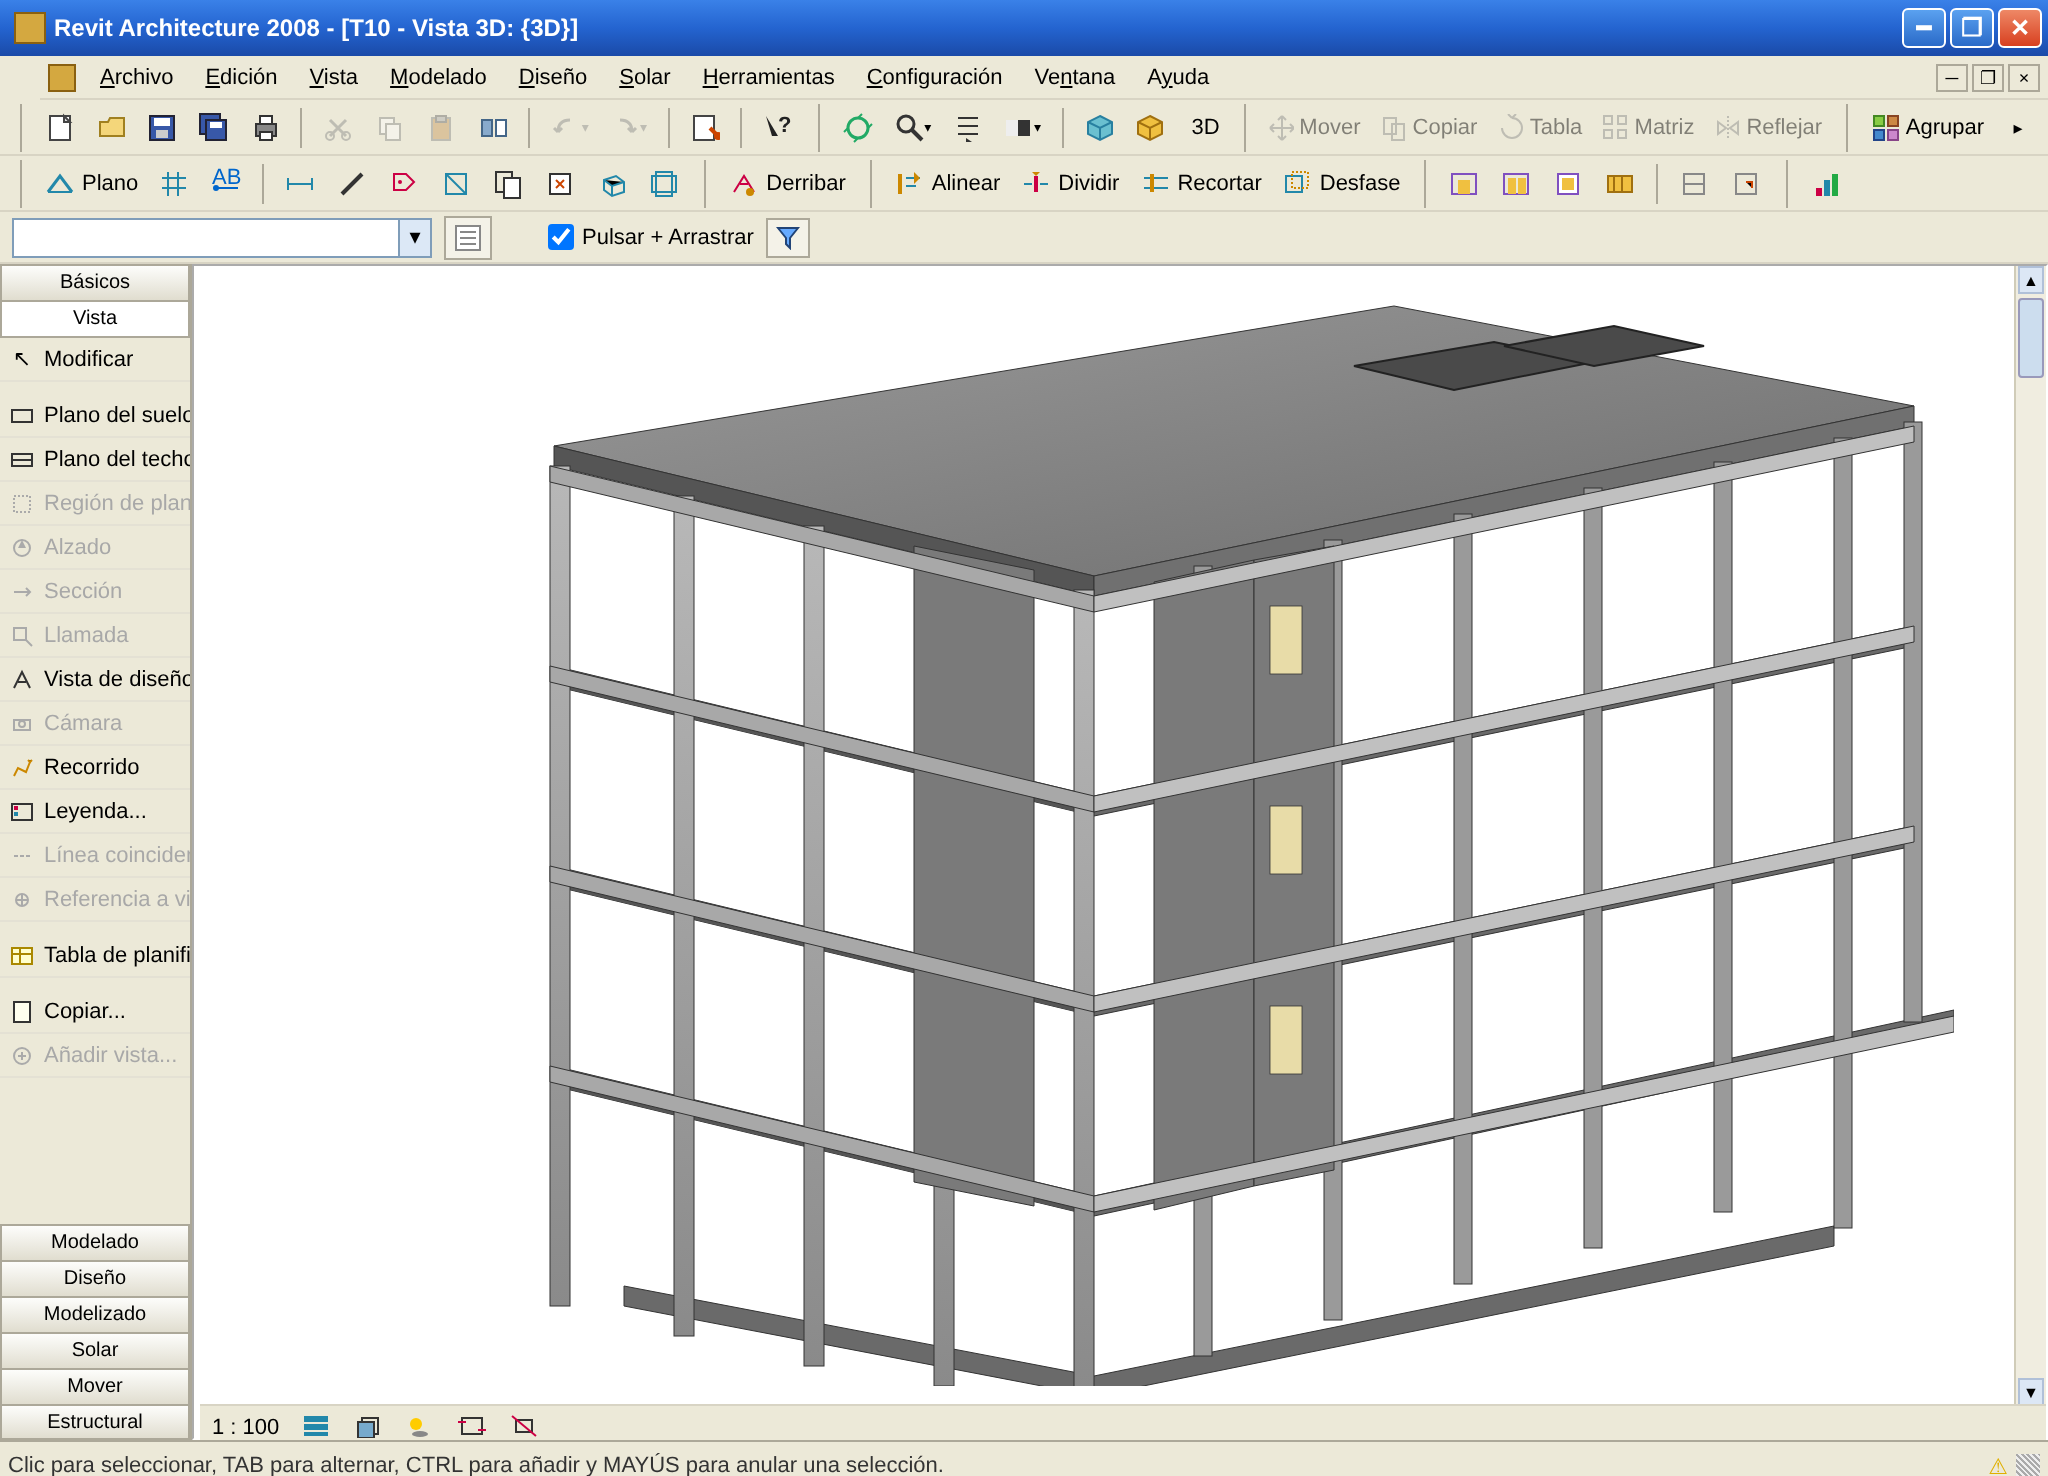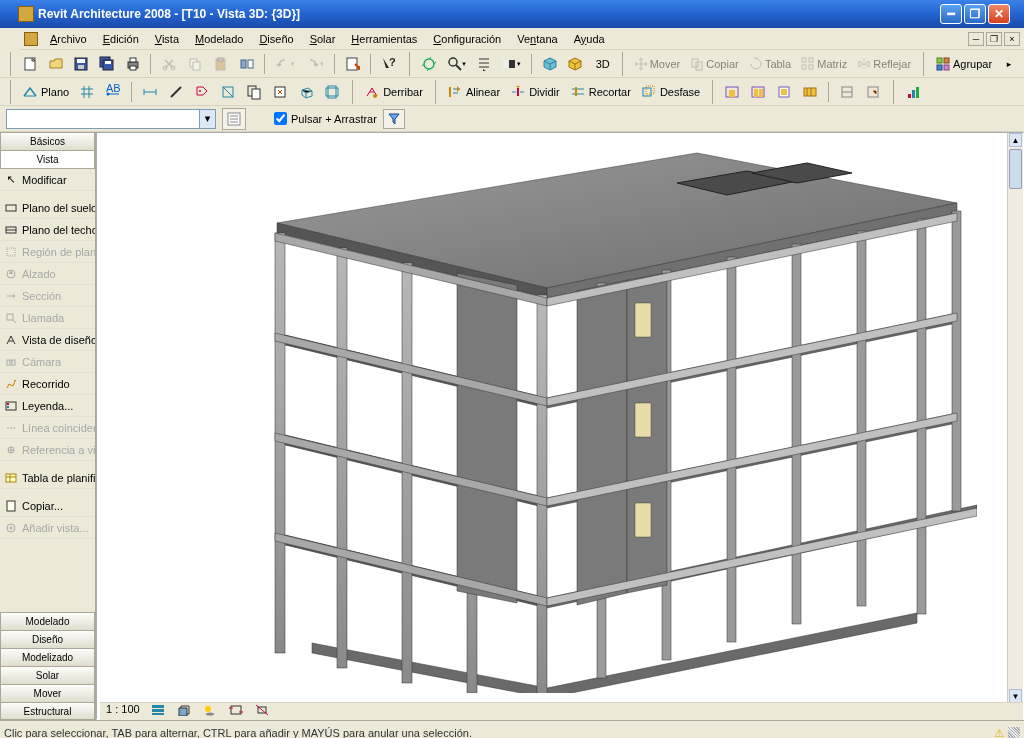--- a/index.html
+++ b/index.html
@@ -1,17 +1,17 @@
 <!DOCTYPE html>
 <html><head>
 <meta charset="utf-8">
 <style>
 * { box-sizing: border-box; margin: 0; padding: 0; font-family: Tahoma, sans-serif; font-size: 11px; }
 html, body { width: 1024px; height: 738px; overflow: hidden; background: #ece9d8; }
-.titlebar { height: 28px; background: linear-gradient(to bottom, #3a81e8 0%, #2464d0 50%, #1a4aa8 100%); display: flex; align-items: center; padding: 0 14px; color: #fff; position: relative; }
+.titlebar { height: 28px; background: linear-gradient(to bottom, #3a81e8 0%, #2464d0 50%, #1a4aa8 100%); display: flex; align-items: center; padding: 0 3px; color: #fff; position: relative; }
 .titlebar .app-icon { width: 16px; height: 16px; margin: 0 4px; background: #d4a840; border: 1px solid #8a6010; }
 .titlebar .title { font-weight: bold; font-size: 12px; flex: 1; }
 .winbtns { display: flex; gap: 2px; }
 .winbtn { width: 22px; height: 20px; border: 1px solid #fff; border-radius: 3px; display: flex; align-items: center; justify-content: center; font-weight: bold; font-size: 12px; color: #fff; }
 .winbtn.min, .winbtn.max { background: linear-gradient(to bottom, #5aa1f0, #2a6ac8); }
 .winbtn.close { background: linear-gradient(to bottom, #ee8866, #d84020); }
 .menubar { height: 22px; background: #ece9d8; border-bottom: 1px solid #d8d4c4; display: flex; align-items: center; padding-left: 4px; gap: 0; margin-left: 20px; }
 .menubar .app-icon-sm { width: 14px; height: 14px; background: #d4a840; border: 1px solid #8a6010; margin-right: 4px; }
 .menubar .menu { padding: 2px 8px; cursor: default; }
 .menubar .menu u { text-decoration: underline; }
@@ -692,21 +692,21 @@
 </div>
 
 <div class="statusbar">
   <span>Clic para seleccionar, TAB para alternar, CTRL para añadir y MAYÚS para anular una selección.</span>
   <div class="right">
     <span style="color:#e0b000;">⚠</span>
     <span style="width:12px;height:12px;background:repeating-linear-gradient(45deg,#aaa,#aaa 1px,#eee 1px,#eee 2px);"></span>
   </div>
 </div>
 
-<div style="position:absolute; left:100px; bottom:18px; height:18px; display:flex; align-items:flex-start; gap:10px; background:#ece9d8; padding:0 6px; border-top:1px solid #d8d4c4; width:calc(100% - 100px - 1px);">
+<div style="position:absolute; left:100px; bottom:18px; height:18px; display:flex; align-items:flex-end; gap:10px; background:#ece9d8; padding:0 6px; border-top:1px solid #d8d4c4; width:calc(100% - 100px - 1px);">
   <span>1 : 100</span>
   <span class="vcicon">
       <svg width="14" height="12">
         <rect x="1" y="1" width="12" height="3" fill="#28a"></rect>
         <rect x="1" y="5" width="12" height="3" fill="#28a"></rect>
         <rect x="1" y="9" width="12" height="2" fill="#28a"></rect>
       </svg>
     </span>
   <span class="vcicon">
       <svg width="14" height="12">

